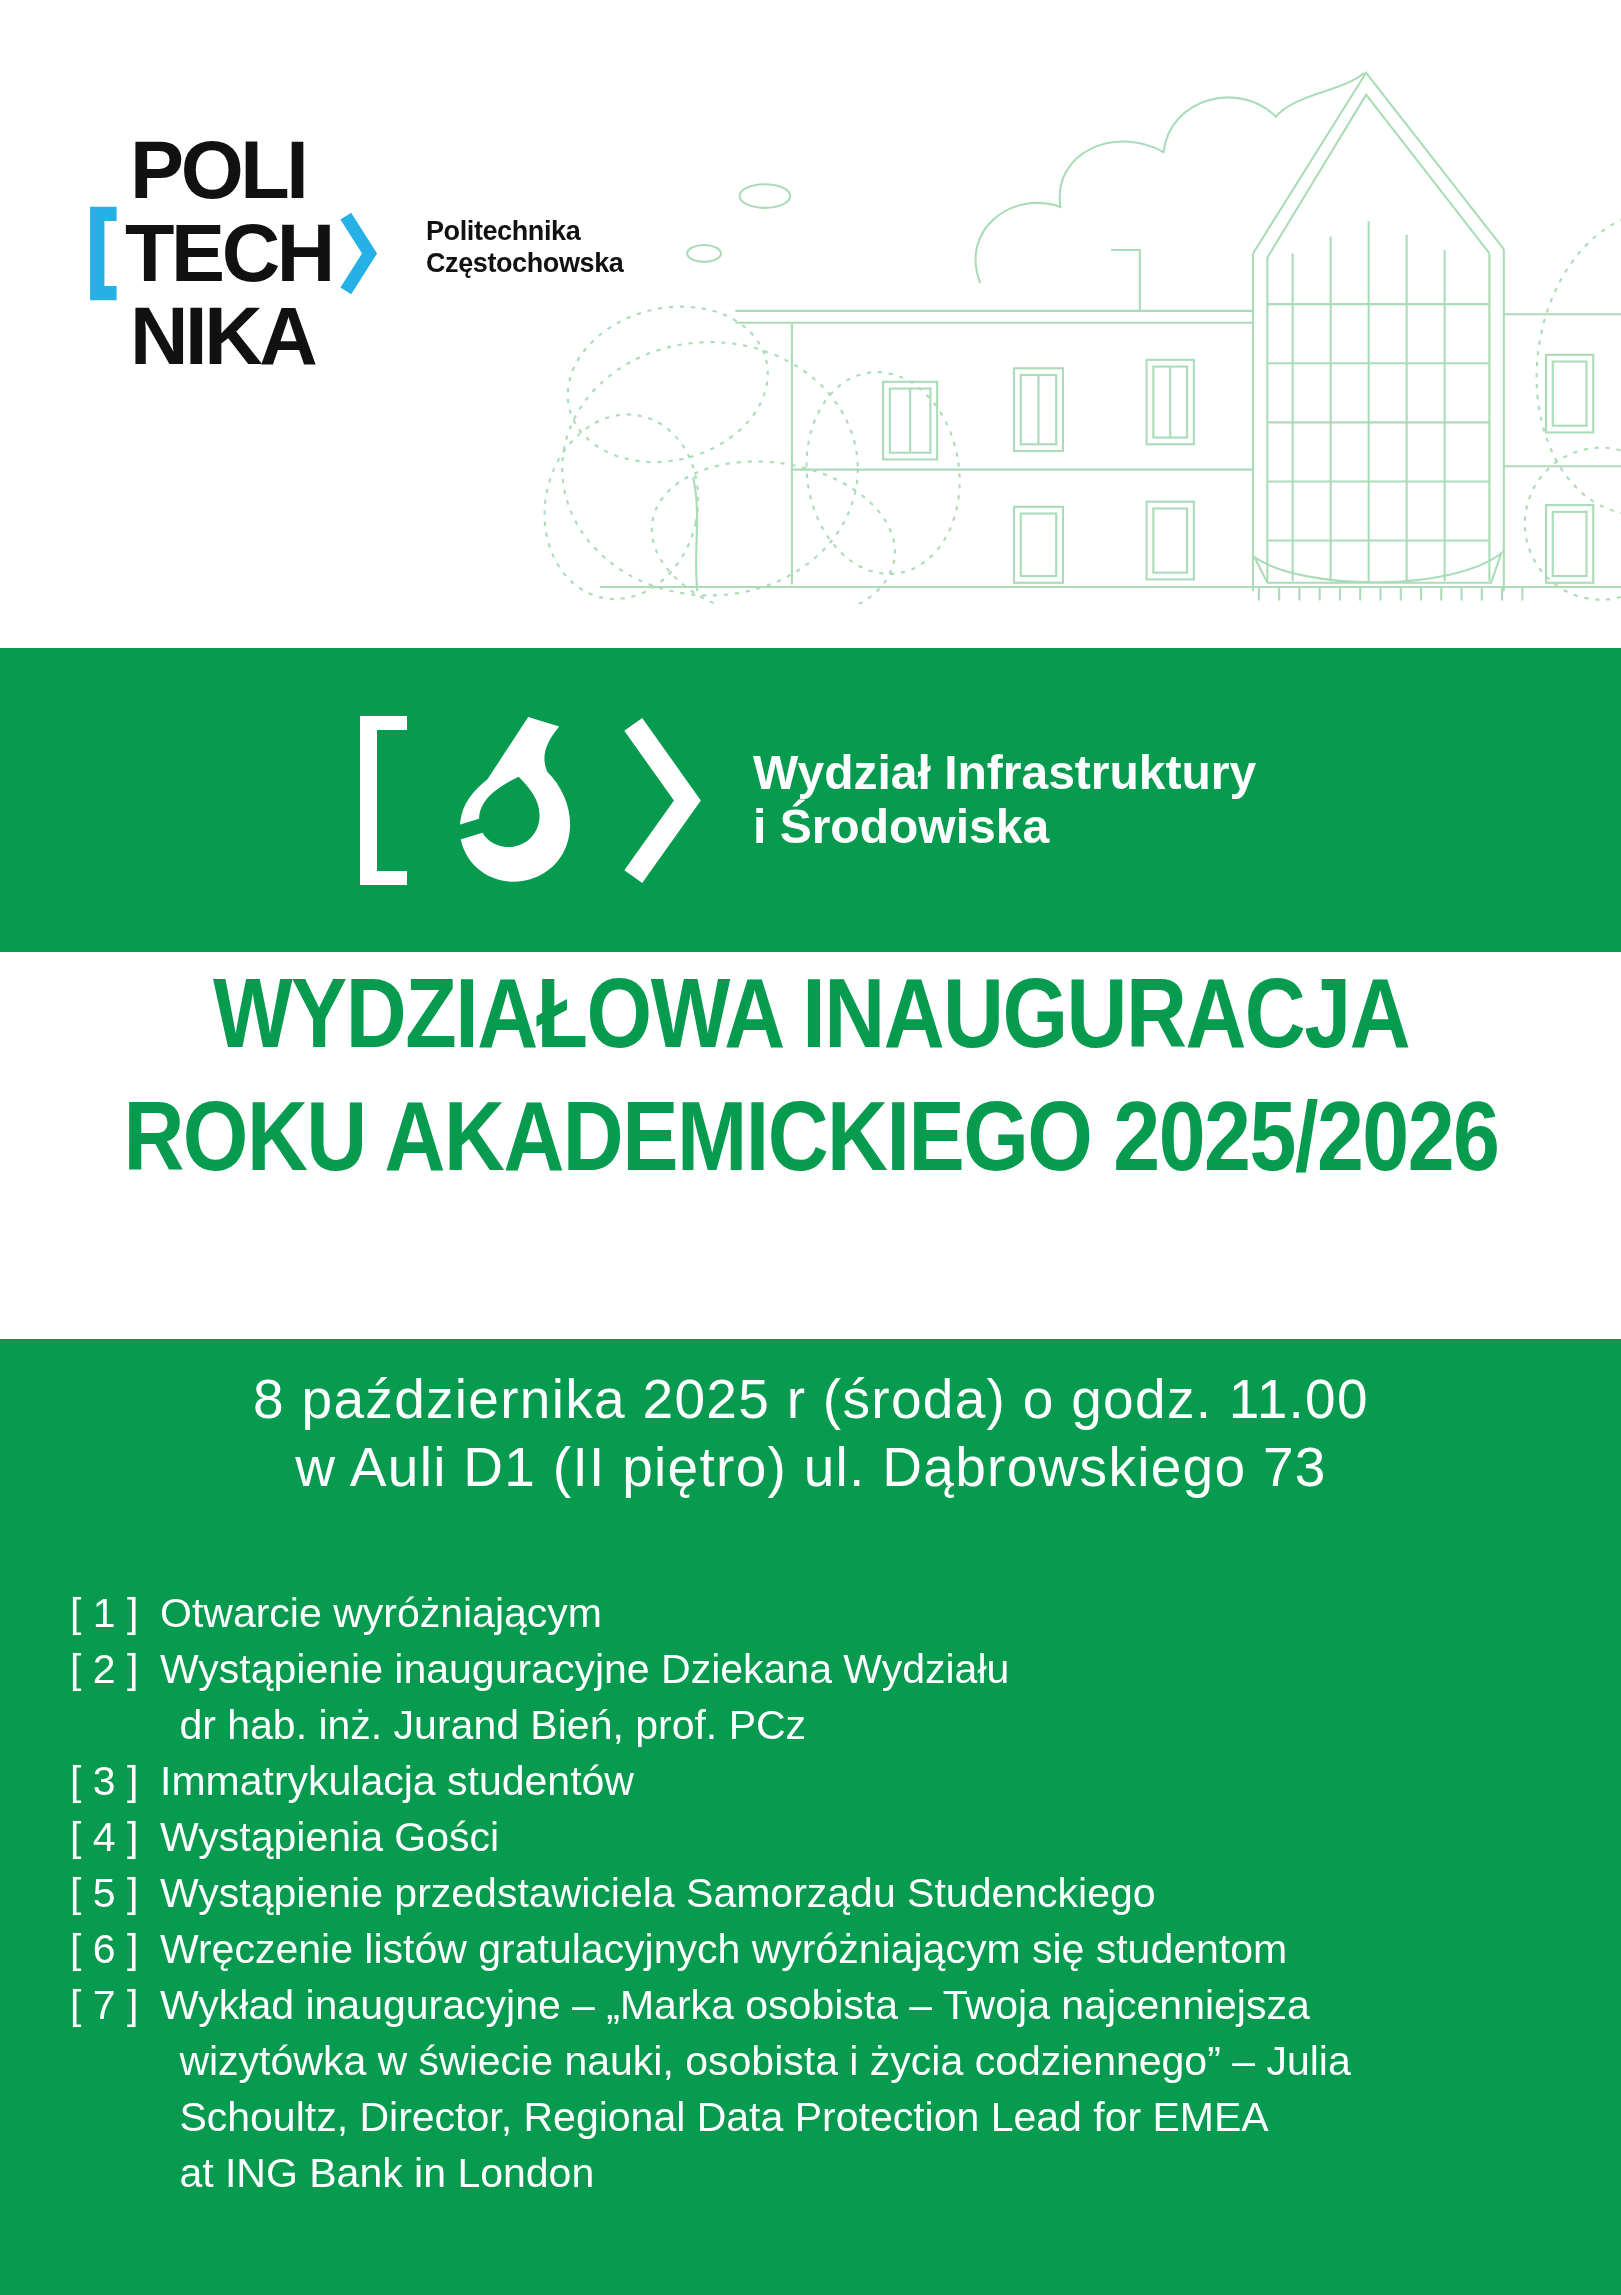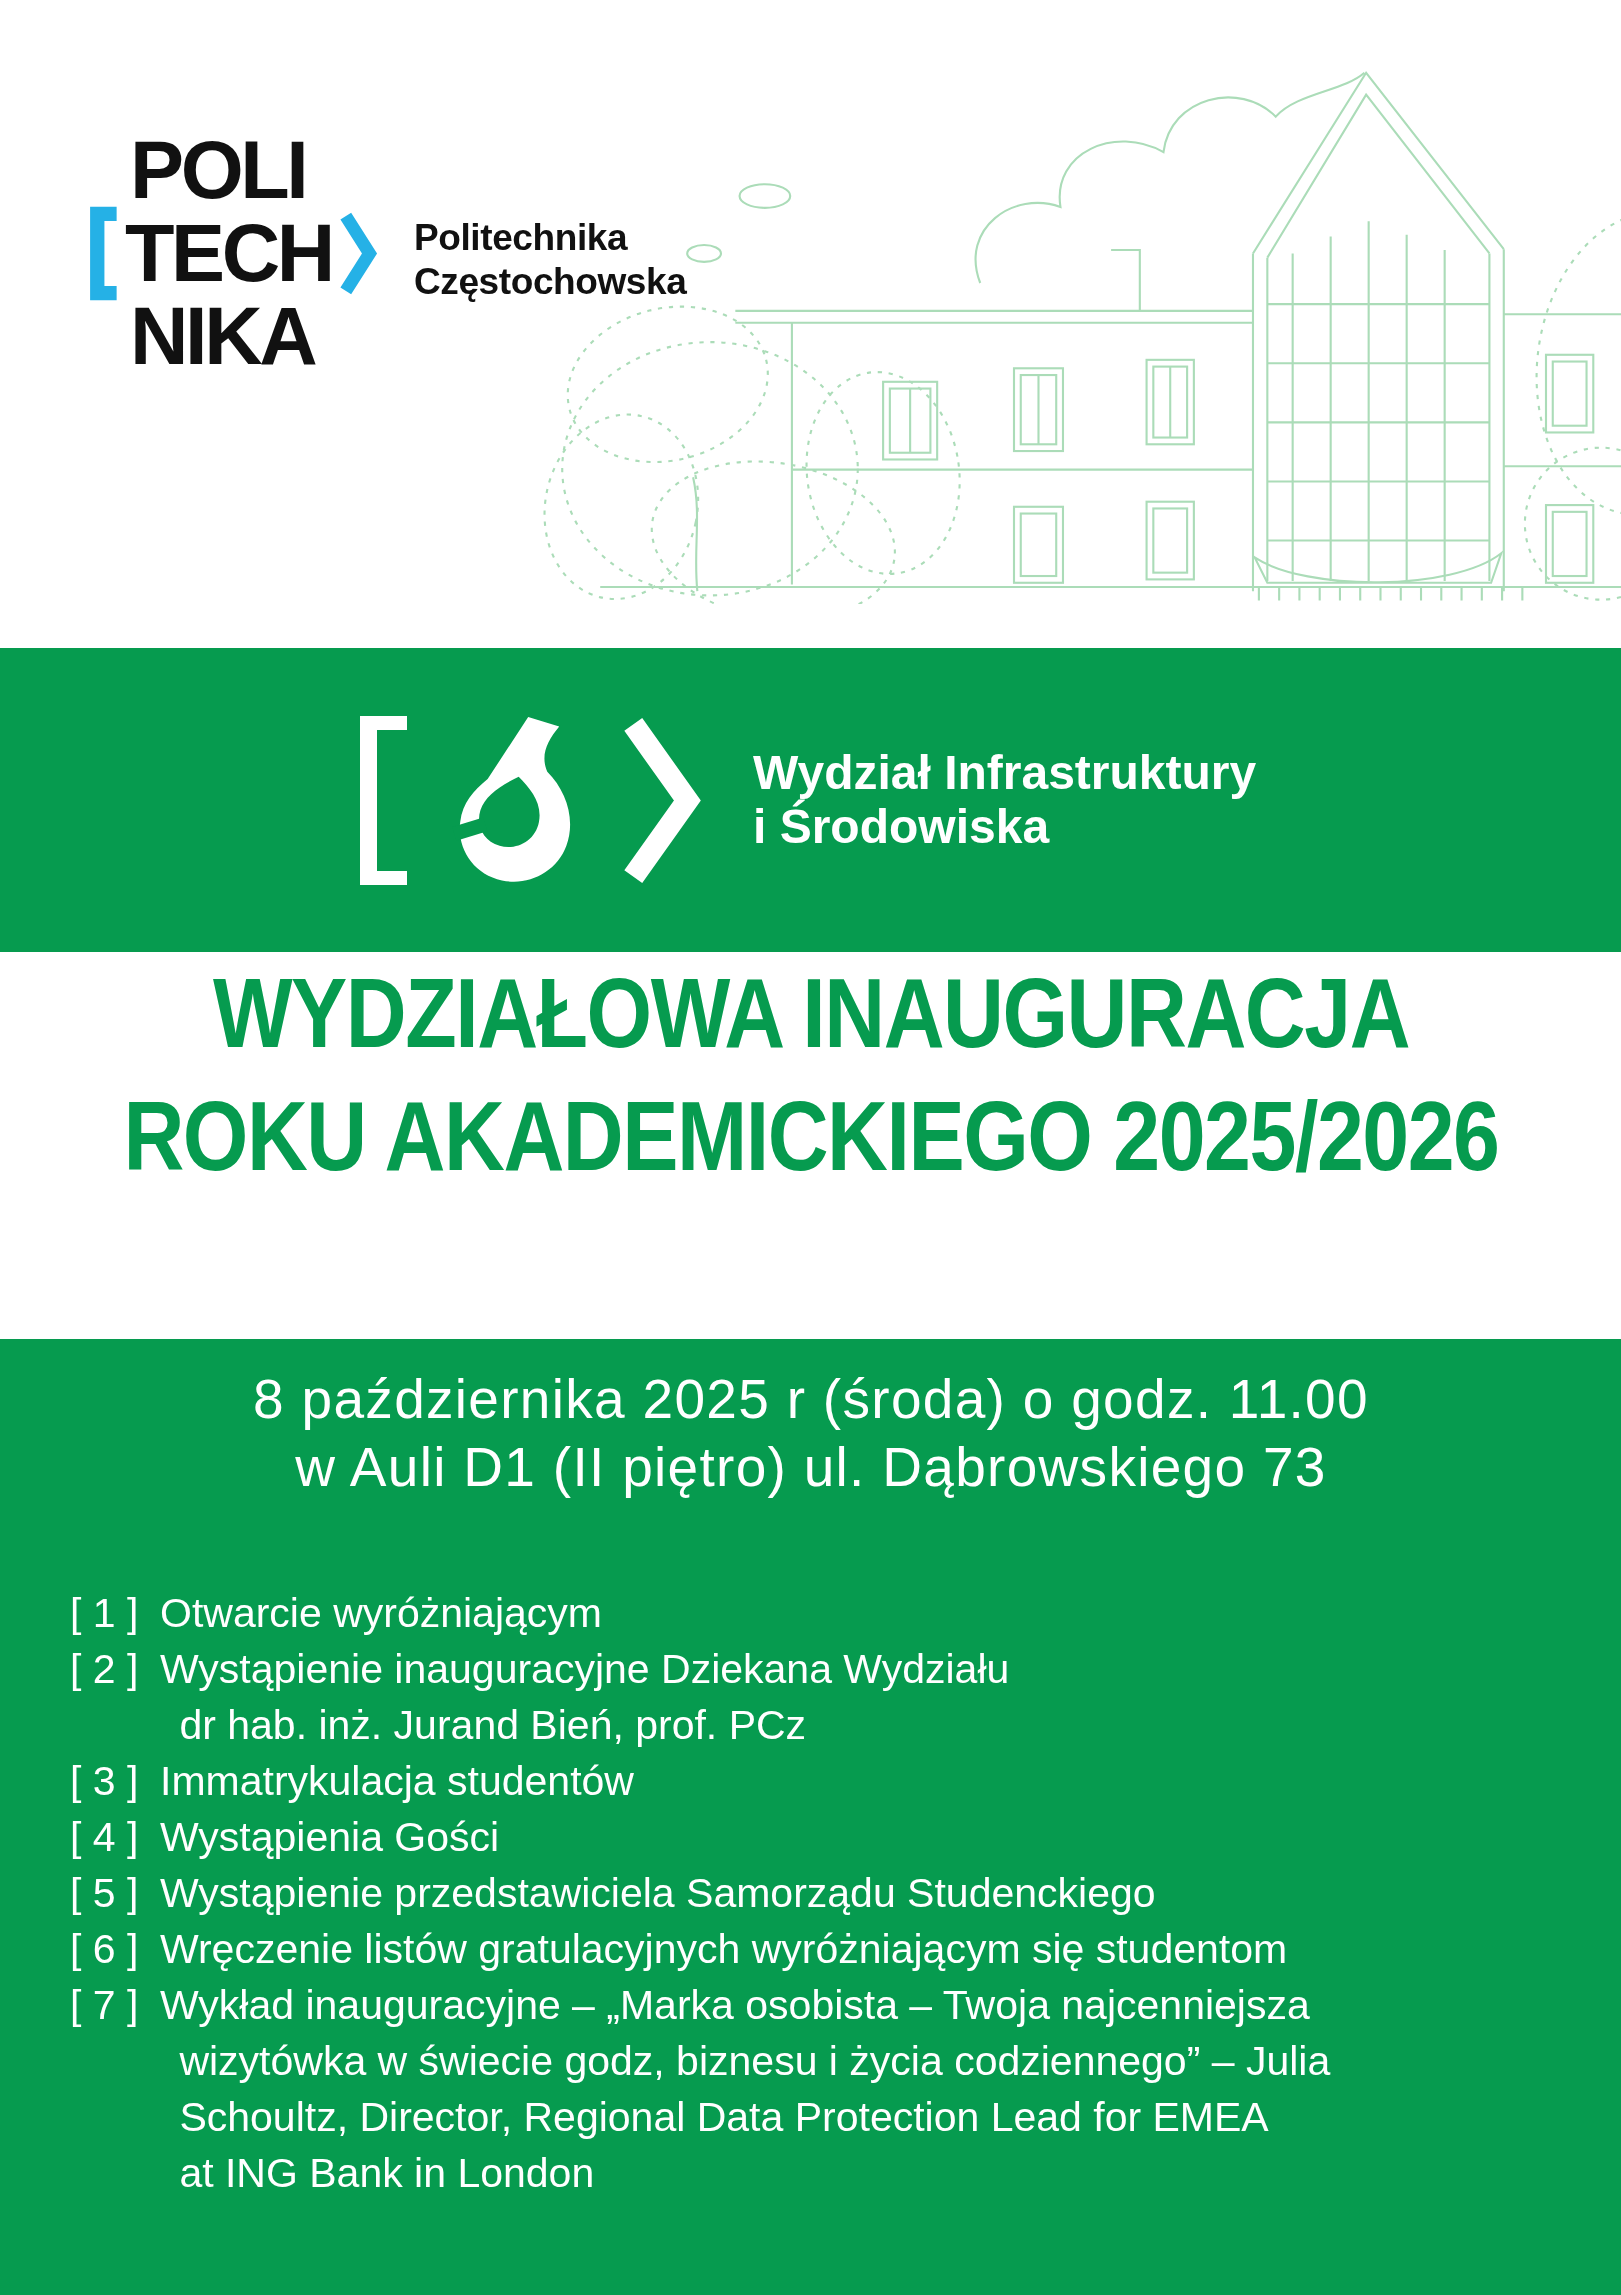--- a/index.html
+++ b/index.html
@@ -21,22 +21,22 @@
   .header{position:relative;height:648px;background:var(--white);overflow:hidden;}
   .sketch{position:absolute;top:0;right:0;width:1102px;height:604px;}
 
   .pcz-logo{position:absolute;left:88px;top:135px;color:var(--ink);
     font-weight:bold;font-size:81px;line-height:0.88;letter-spacing:-3.4px;}
   .pcz-logo .row{display:flex;align-items:center;}
   .pcz-logo .pad{padding-left:42px;}
   .logo-bracket-svg{width:32px;height:95px;margin-right:5px;flex:0 0 auto;}
   .logo-arrow-svg{width:39px;height:95px;margin-left:6.8px;flex:0 0 auto;}
 
-  .uni-name{position:absolute;left:414px;top:216px;color:var(--ink);
-    font-weight:bold;font-size:37px;line-height:1.18;letter-spacing:-0.4px;}
+  .uni-name{position:absolute;left:426px;top:216px;color:var(--ink);
+    font-weight:bold;font-size:27px;line-height:1.18;letter-spacing:-0.4px;}
 
   
   .band{height:304px;background:var(--green);display:flex;align-items:center;padding-left:360px;}
   .band-bracket{width:47px;height:169px;border-left:17px solid var(--white);
     border-top:14.4px solid var(--white);border-bottom:14.4px solid var(--white);flex:0 0 auto;}
   .drop-svg{width:125px;height:167px;margin-left:42px;flex:0 0 auto;}
   .chevron-svg{width:78px;height:169px;margin-left:49px;flex:0 0 auto;}
   .faculty-name{margin-left:52px;color:var(--white);font-weight:bold;
     font-size:48px;line-height:1.13;letter-spacing:0;}
 
@@ -222,20 +222,20 @@
       <div class="agenda-item">
         <div class="agenda-num">[ 6 ]</div>
         <div class="agenda-lines">
           <div class="agenda-line">Wręczenie listów gratulacyjnych wyróżniającym się studentom</div>
         </div>
       </div>
       <div class="agenda-item">
         <div class="agenda-num">[ 7 ]</div>
         <div class="agenda-lines">
           <div class="agenda-line">Wykład inauguracyjne – „Marka osobista – Twoja najcenniejsza</div>
-          <div class="agenda-line cont">wizytówka w świecie godz, biznesu i życia codziennego” – Julia</div>
+          <div class="agenda-line cont">wizytówka w świecie nauki, osobista i życia codziennego” – Julia</div>
           <div class="agenda-line cont">Schoultz, Director, Regional Data Protection Lead for EMEA</div>
           <div class="agenda-line cont">at ING Bank in London</div>
         </div>
       </div>
     </div>
 </div>
 
 
 </body></html>

